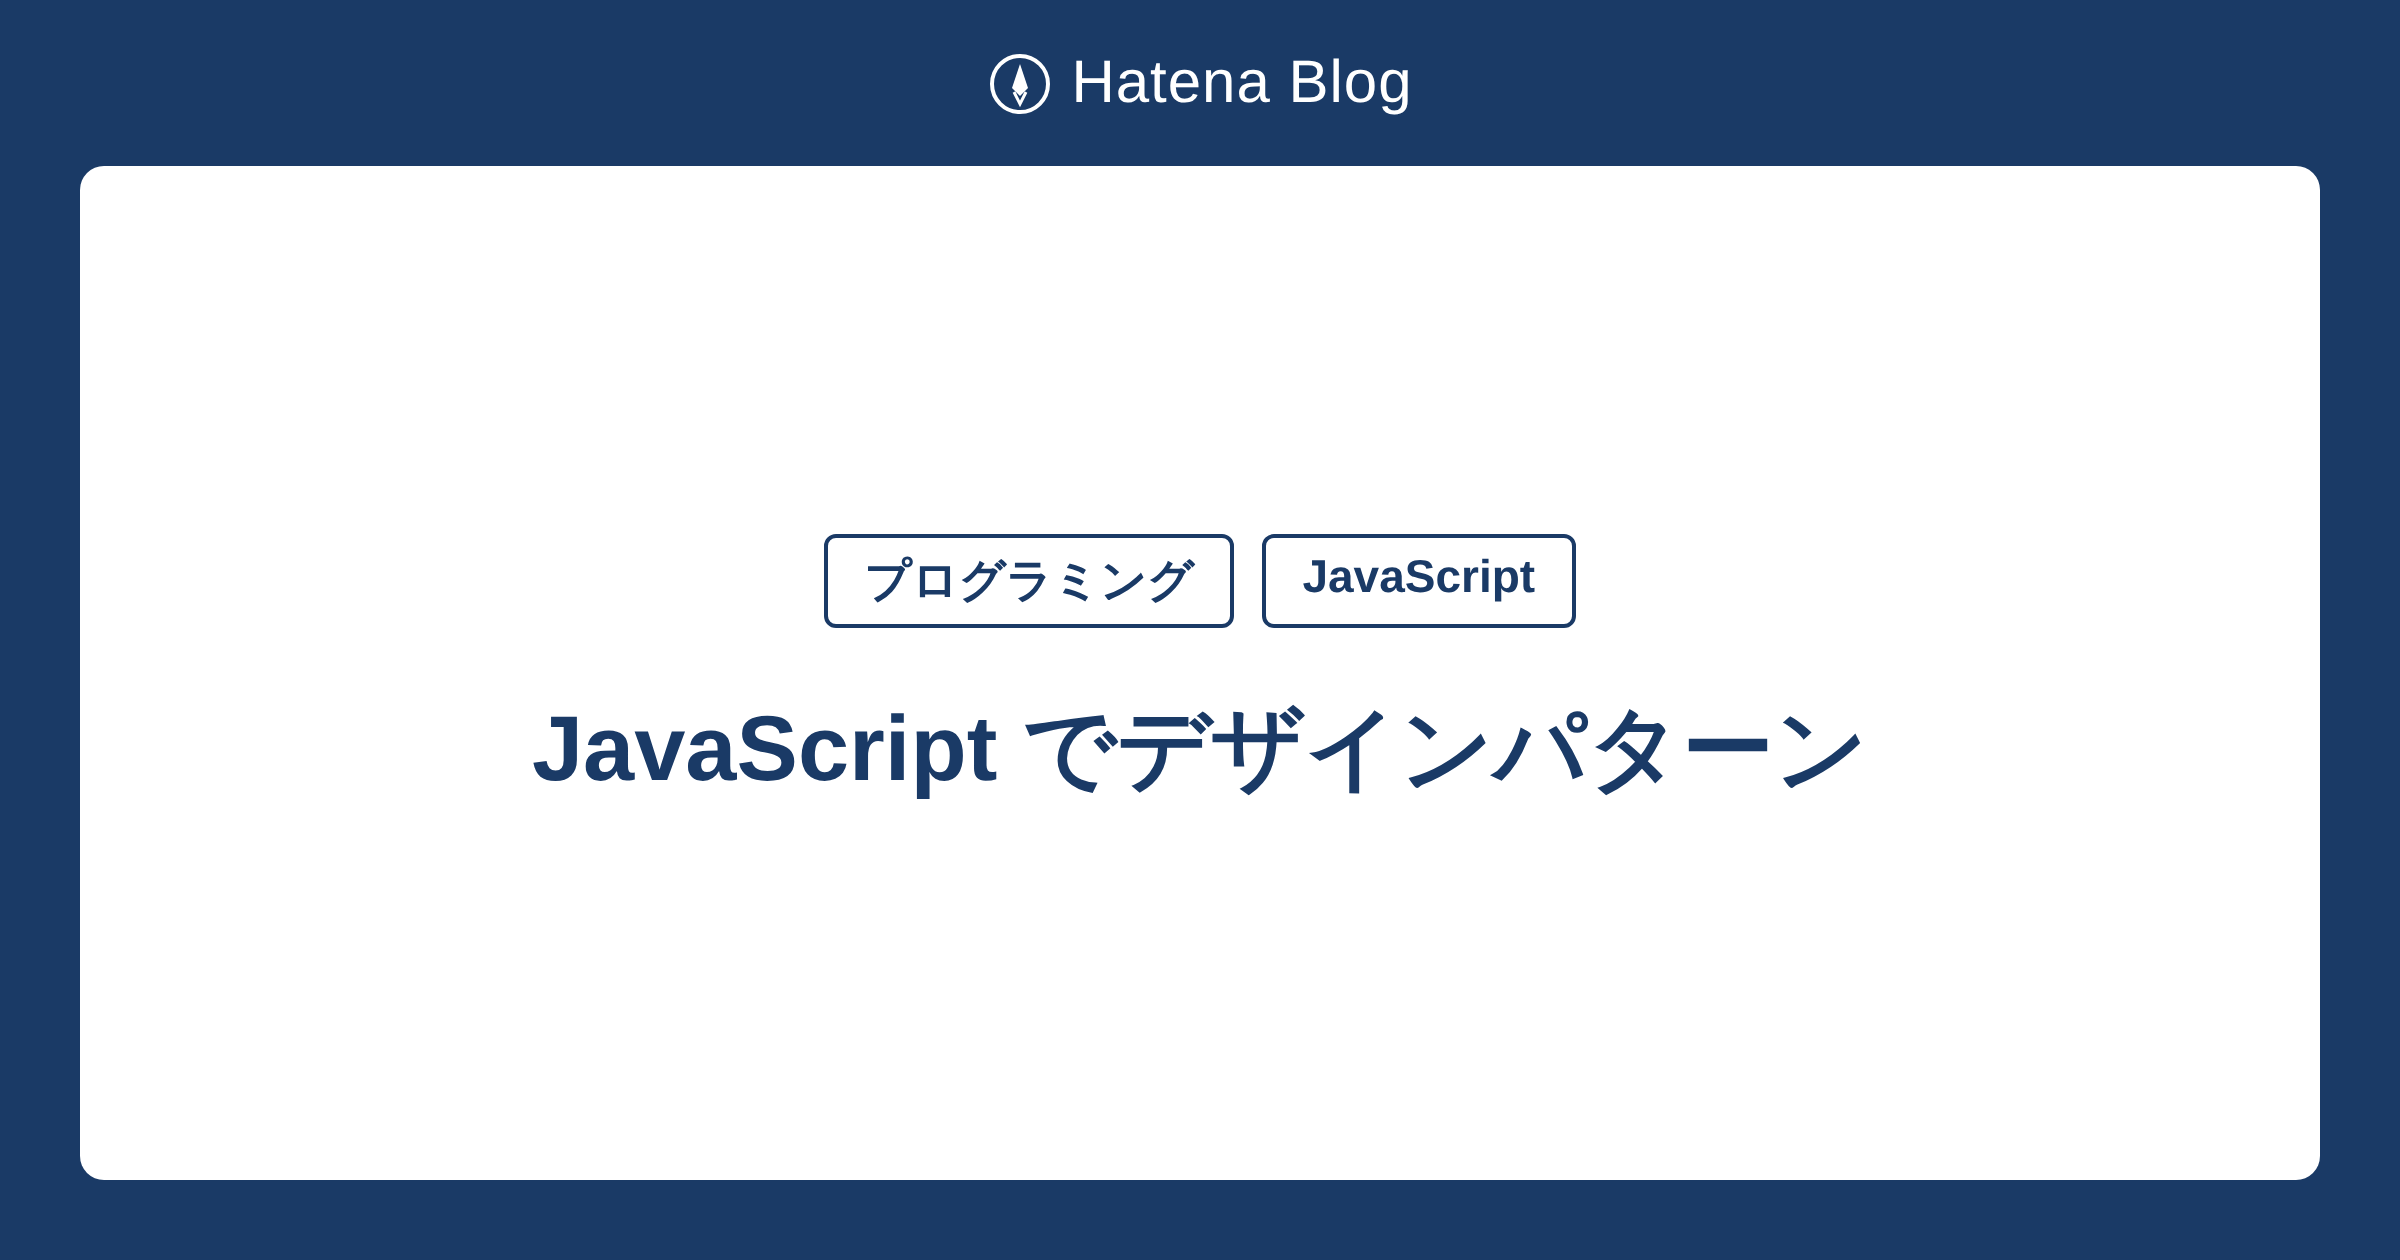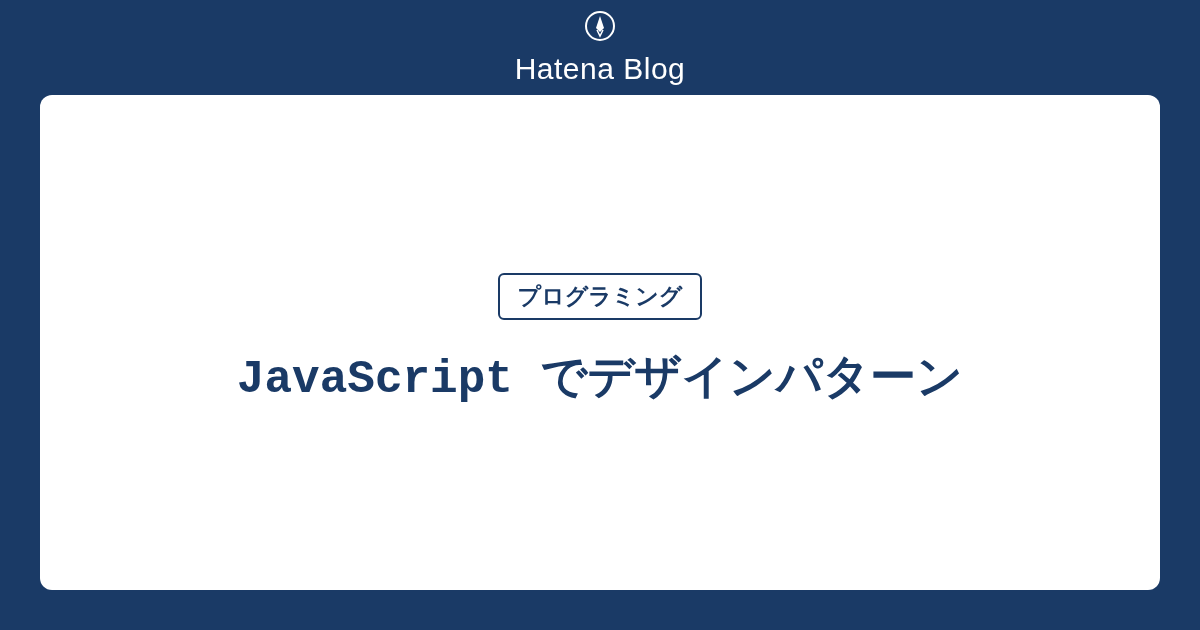--- a/index.html
+++ b/index.html
@@ -10,26 +10,25 @@
     body {
       width: 1200px;
       height: 630px;
       background: #1a3a66;
       font-family: -apple-system, BlinkMacSystemFont, "Segoe UI", "Hiragino Sans", "Hiragino Kaku Gothic ProN", Meiryo, sans-serif;
       display: flex;
       flex-direction: column;
       overflow: hidden;
     }
     .header {
-      height: 95px;
+      height: 83px;
       display: flex;
       align-items: center;
       justify-content: center;
       gap: 10px;
-      flex-direction: column;
     }
     .logo-icon {
       width: 32px;
       height: 32px;
       display: flex;
       align-items: center;
       justify-content: center;
     }
     .logo-icon svg {
       width: 32px;
@@ -45,21 +44,20 @@
       background: #ffffff;
       margin: 0 40px 40px 40px;
       flex: 1;
       border-radius: 12px;
       display: flex;
       flex-direction: column;
       align-items: center;
       justify-content: center;
       position: relative;
       padding: 40px;
-      font-family: Liberation Mono, monospace;
     }
     .tags {
       display: flex;
       gap: 14px;
       margin-bottom: 28px;
     }
     .tag {
       border: 2px solid #1a3a66;
       color: #1a3a66;
       padding: 6px 18px;
@@ -93,15 +91,16 @@
       <path d="M 16 6 L 12 18 L 16 22 L 20 18 Z" fill="#ffffff" stroke="none"></path>
       <path d="M 13 20 L 16 26 L 19 20" fill="none" stroke="#ffffff" stroke-width="1.5"></path>
     </svg>
   </span>
   <span class="brand-text">Hatena Blog</span>
 </div>
 
 <div class="card">
   <div class="tags">
     <span class="tag">プログラミング</span>
+    <span class="tag">JavaScript</span>
   </div>
   <h1 class="title">JavaScript でデザインパターン</h1>
 </div>
 
 </body></html>

